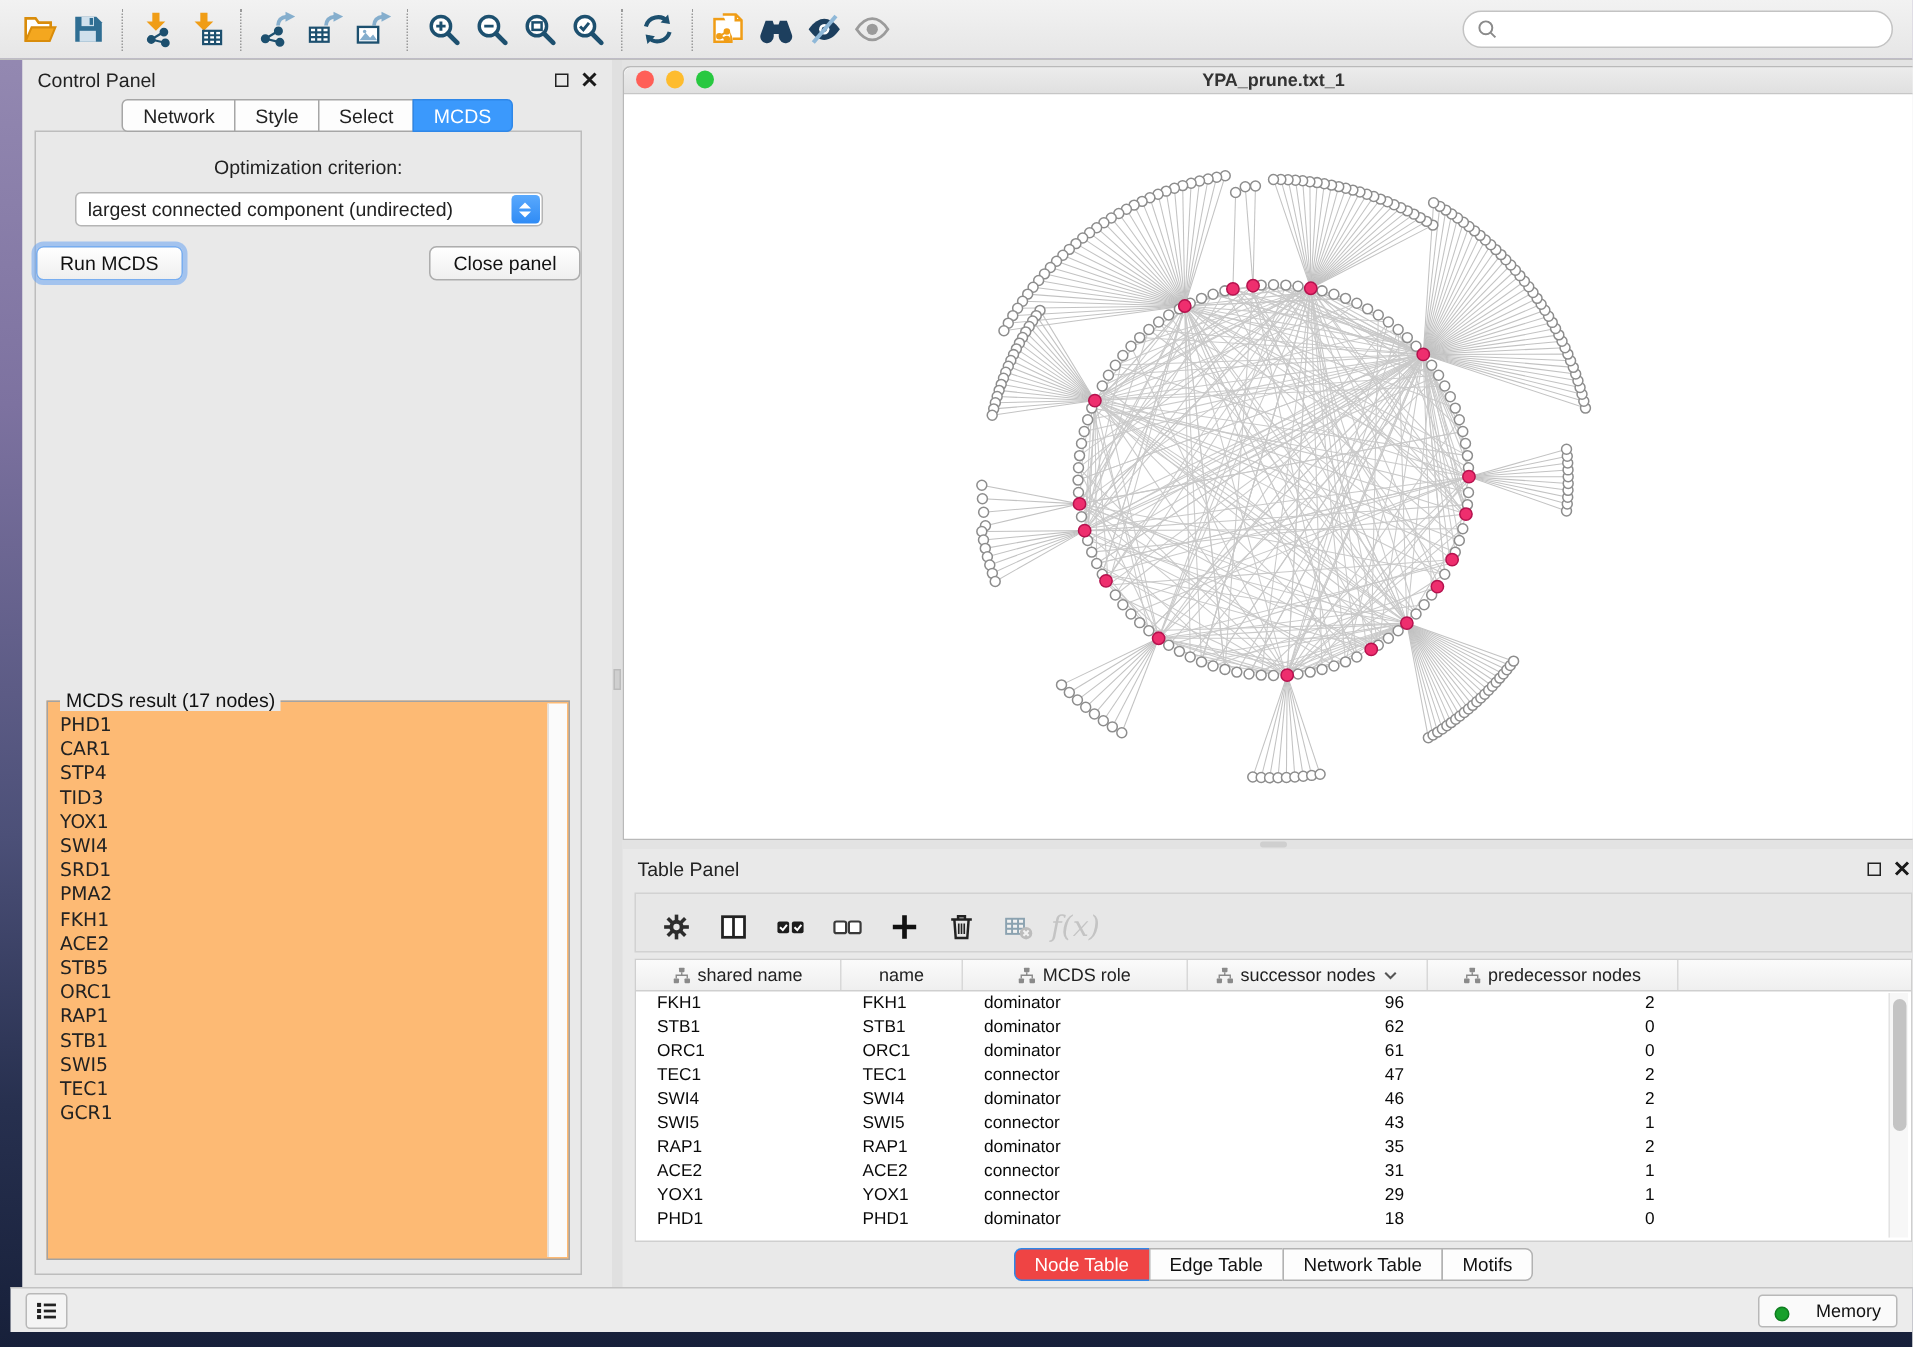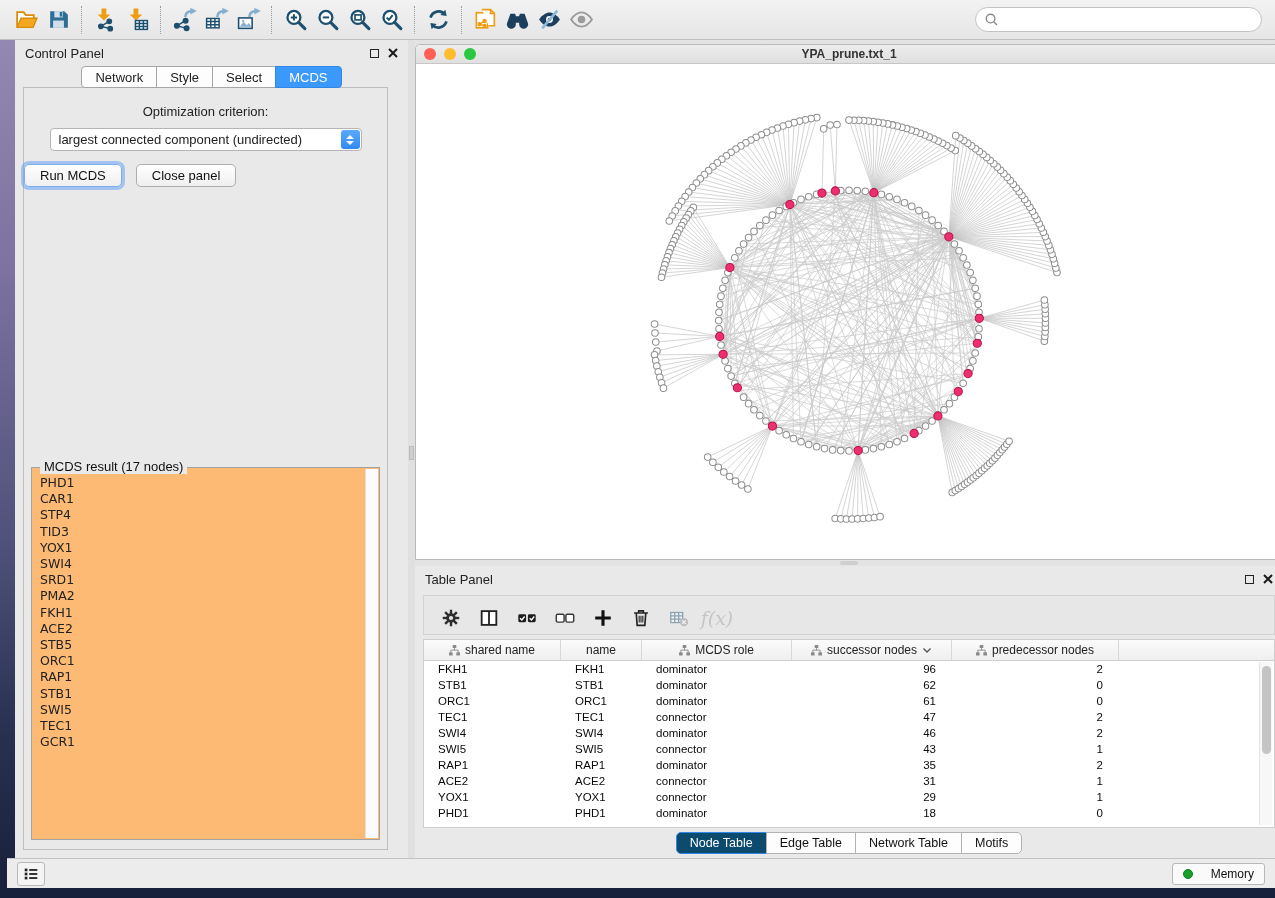--- a/index.html
+++ b/index.html
@@ -39,21 +39,21 @@
   .ctab.active { background:#3b99fc; border-color:#2f87e8; color:#fff; }
   .ctrl-body { flex:1; margin:-1px 20px 8px 8px; border:1px solid #bdbdbd; display:flex; flex-direction:column; background:#e9e9e9; }
   .opt-label { text-align:center; font-size:13px; margin-top:16px; }
   .select { width:312px; height:23px; margin:9px auto 0; background:#fff; border:1px solid #b5b5b5; border-radius:4px;
     display:flex; align-items:center; font-size:13px; padding-left:8px; }
   .select .sel-text { flex:1; }
   .sel-stepper { width:19px; height:19px; margin-right:1px; background:linear-gradient(#5aa9fd,#2f8bf5); border-radius:3px;
     display:flex; flex-direction:column; align-items:center; justify-content:center; gap:2px; }
   .tri-up { width:0; height:0; border-left:4px solid transparent; border-right:4px solid transparent; border-bottom:4px solid #fff; }
   .tri-down { width:0; height:0; border-left:4px solid transparent; border-right:4px solid transparent; border-top:4px solid #fff; }
-  .btn-row { display:flex; justify-content:flex-start; gap:14px; margin-top:13px; }
+  .btn-row { display:flex; justify-content:space-between; gap:14px; margin-top:13px; }
   .btn { font-size:13px; padding:3px 15px; background:linear-gradient(#ffffff,#efefef); border:1px solid #adadad; border-radius:5px; color:#111; }
   .btn.focus-ring { border-color:#79aef0; box-shadow:0 0 0 3px rgba(106,164,243,.55); }
   .ctrl-spacer { flex:1; }
   .result-group { height:373px; margin:0 7px 9px 7px; border:1px solid #a3a3a3; background:#fdba74; position:relative; }
   .result-legend { position:absolute; top:-9px; left:8px; background:#e9e9e9; padding:0 4px; font-size:13px; color:#111; }
   .result-list { position:absolute; inset:1px 14px 1px 1px; padding:6px 0 0 7px; font-family:"DejaVu Sans",sans-serif;
     font-size:12.5px; line-height:16.2px; overflow:hidden; }
   .result-scroll { position:absolute; top:1px; bottom:1px; right:1px; width:13px; background:#fbfbfb; border-left:1px solid #e0e0e0; }
 
   
@@ -89,29 +89,29 @@
   .t-row { display:flex; height:16px; font-size:11.5px; color:#0a0a0a; }
   .t-cell { display:flex; align-items:center; }
   .t-cell.txt { padding-left:14px; }
   .t-cell.num { justify-content:flex-end; padding-right:16px; }
   .t-scroll { position:absolute; top:22px; bottom:2px; right:2px; width:13px; background:#f7f7f7; border-left:1px solid #e3e3e3; }
   .t-thumb { position:absolute; top:4px; left:2px; width:9px; height:88px; background:#c4c4c4; border-radius:5px; }
   .tp-tabs { height:30px; display:flex; justify-content:center; align-items:center; }
   .ttab { font-size:12.5px; padding:3px 13px; background:#fdfdfd; border:1px solid #b2b2b2; margin-left:-1px; color:#111; }
   .ttab:first-child { border-radius:5px 0 0 5px; margin-left:0; }
   .ttab:last-child { border-radius:0 5px 5px 0; }
-  .ttab.active { background:#0c4a6e; border-color:#2f87e8; color:#fff; }
+  .ttab.active { background:#ef4444; border-color:#2f87e8; color:#fff; }
 
   
   .statusbar { position:absolute; left:7px; top:858px; width:1268px; height:30px; background:#ececec;
     border-top:1px solid #c2c2c2; display:flex; align-items:center; padding:0 10px; }
   .sb-list-btn { width:28px; height:24px; border:1px solid #b8b8b8; background:#f4f4f4; border-radius:3px;
     display:flex; align-items:center; justify-content:center; }
   .sb-spacer { flex:1; }
-  .memory-btn { display:flex; align-items:center; gap:18px; border:1px solid #b8b8b8; background:#fafafa;
+  .memory-btn { display:flex; align-items:flex-end; gap:18px; border:1px solid #b8b8b8; background:#fafafa;
     border-radius:3px; padding:3px 10px; font-size:12px; color:#111; }
   .mem-dot { width:10px; height:10px; border-radius:50%; background:#17a02b; border:1px solid #0e7d1f; }
 </style>
 </head>
 <body>
 
 <div id="screen">
 
   <div class="toolbar">
     <div class="tb-icons">

